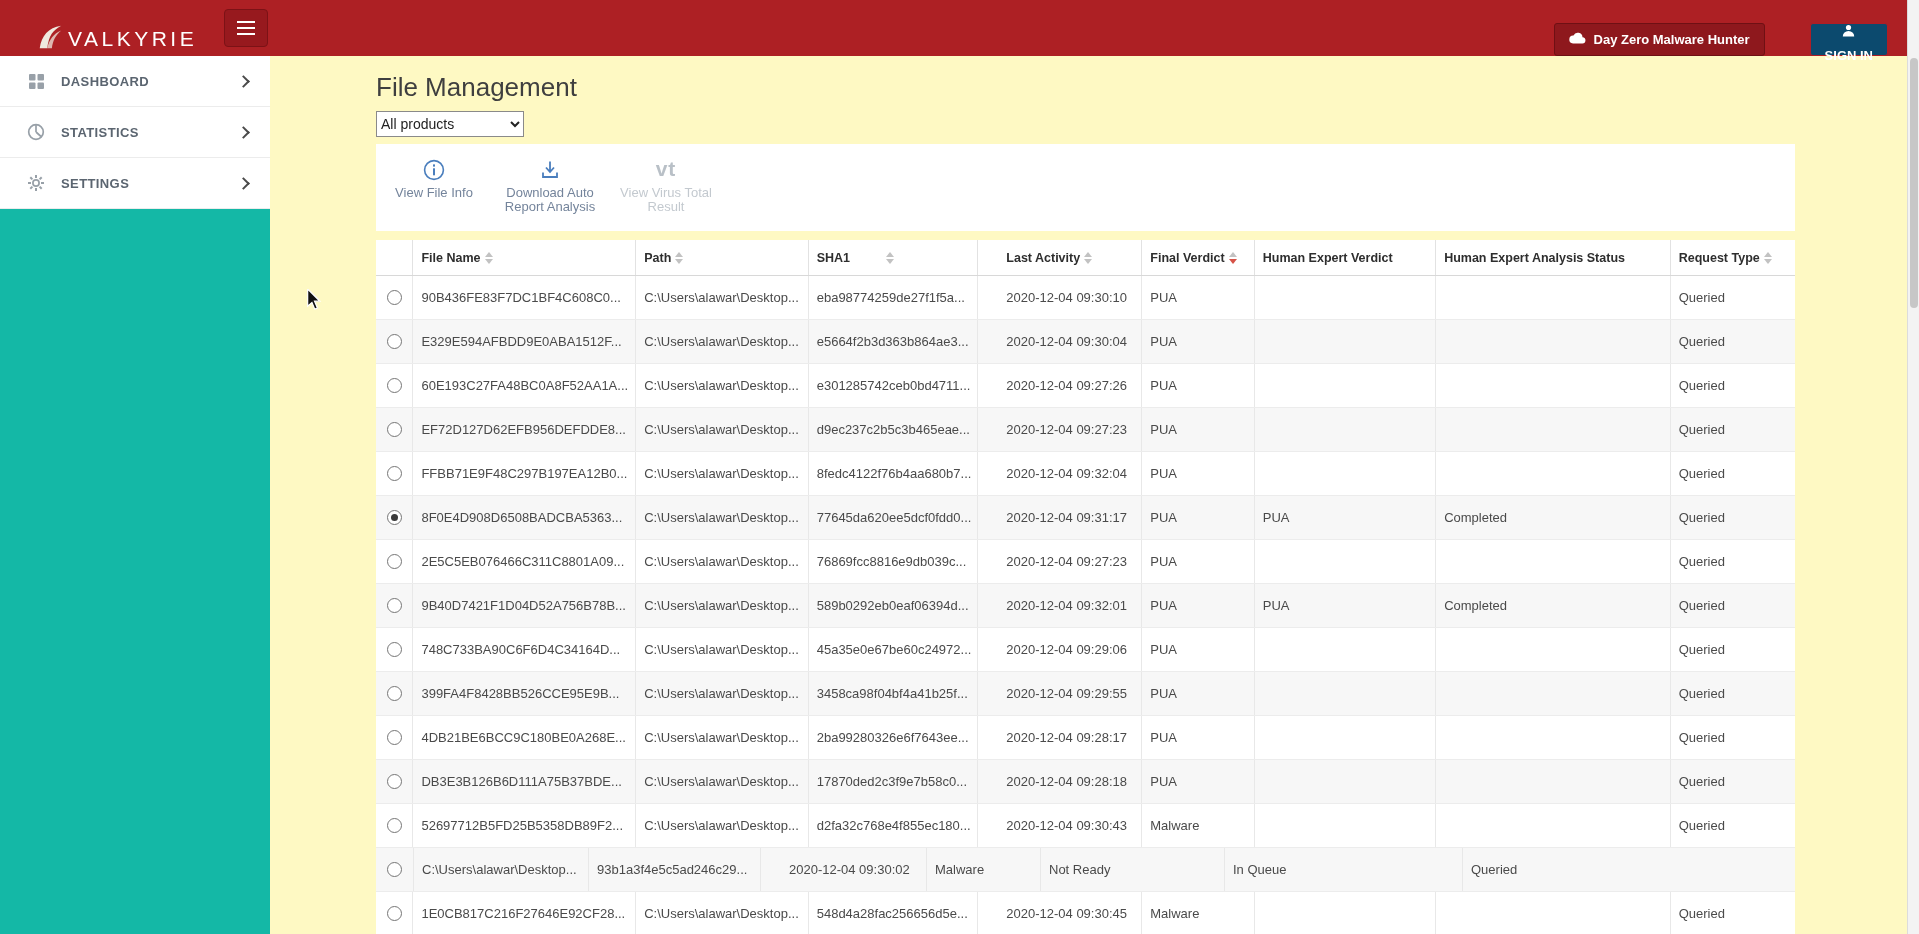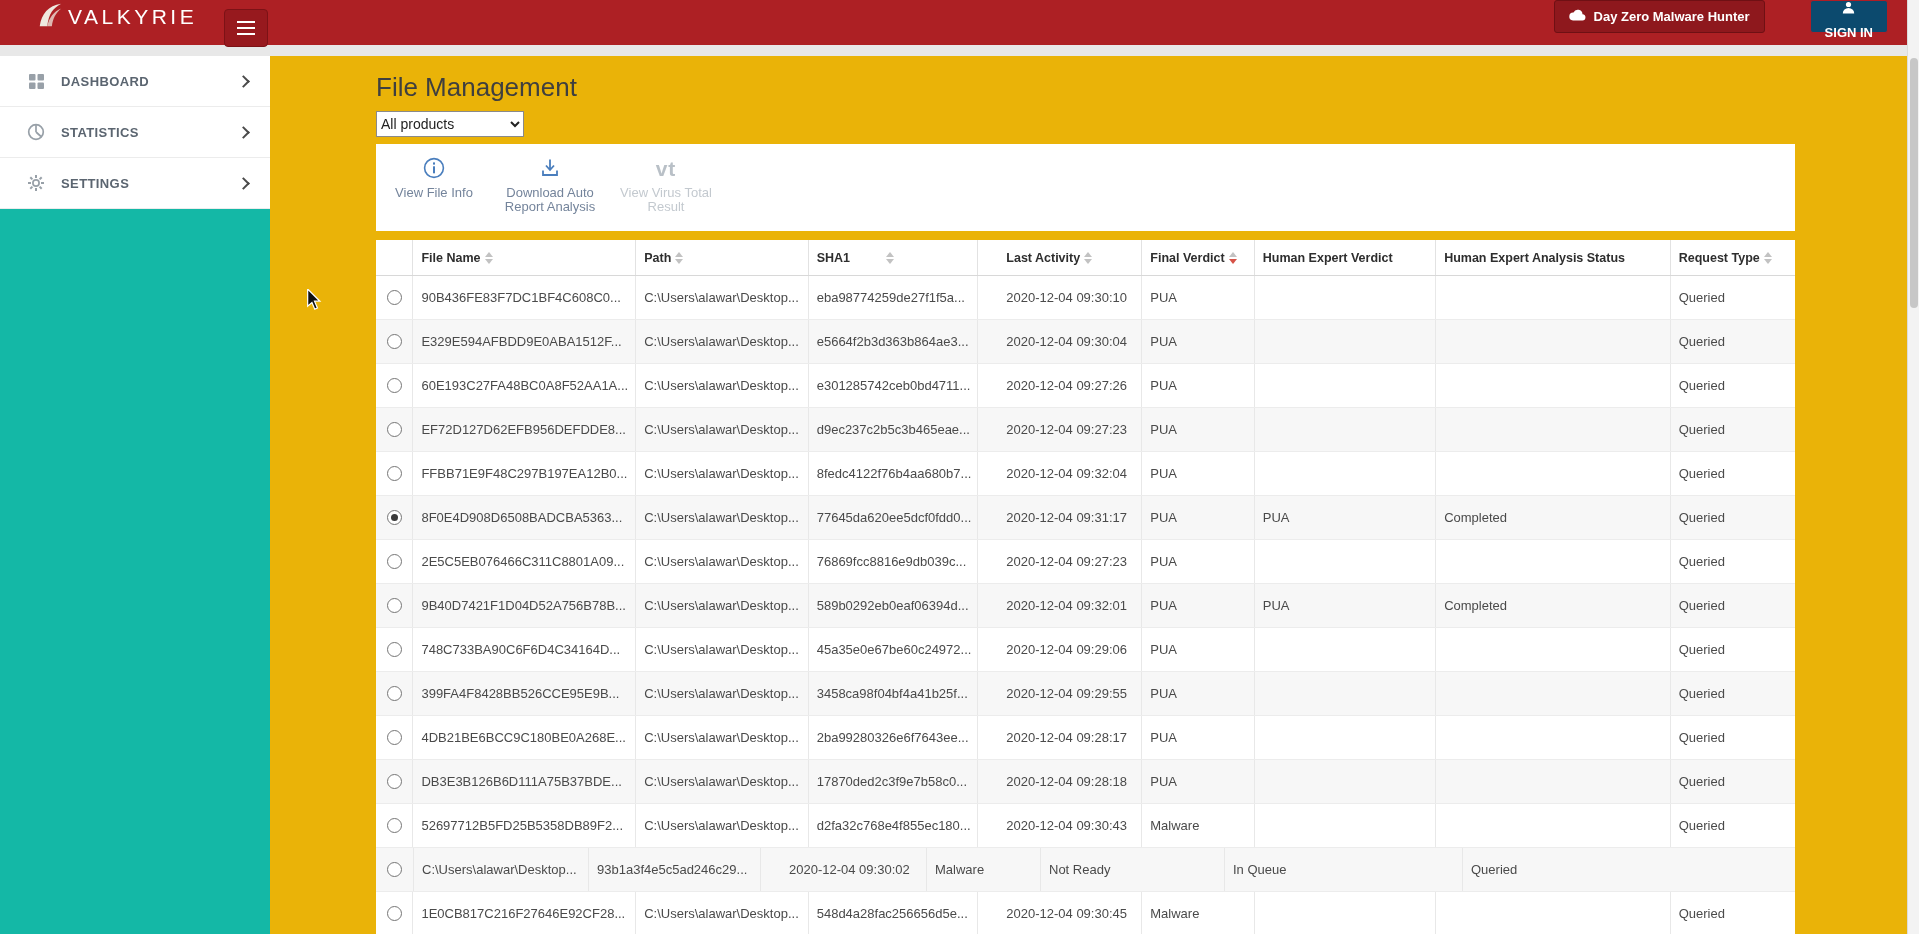--- a/index.html
+++ b/index.html
@@ -4,22 +4,22 @@
 <style>
   * { box-sizing: border-box; }
   html,body { margin:0; padding:0; }
   body {
     width:1919px; height:934px; overflow:hidden; position:relative;
     background:#e8e8e8; font-family:"Liberation Sans", sans-serif;
   }
 
   
   .topbar {
-    position:absolute; top:0; left:0; width:100%; height:45px;
-    background:#ad2024; display:flex; align-items:flex-start; z-index:5;
+    position:absolute; top:0; left:0; width:100%; height:56px;
+    background:#ad2024; display:flex; align-items:flex-end; z-index:5;
   }
   .logo { display:flex; align-items:center; margin-left:36px; gap:4px; }
   .logo-text { color:#fff; font-size:21px; letter-spacing:3.5px; font-weight:400; }
   .hamburger-btn {
     position:absolute; left:224px; top:9px; width:44px; height:38px;
     background:#97191e; border:1px solid #7c1216; border-radius:4px;
     display:flex; flex-direction:column; align-items:center; justify-content:center; gap:4px; cursor:pointer;
   }
   .hamburger-btn .bar { width:18px; height:2px; background:#fff; }
   .topbar-right { margin-left:auto; margin-right:31px; display:flex; align-items:center; gap:45px; }
@@ -34,32 +34,32 @@
   .sidebar { position:absolute; top:56px; left:0; bottom:0; width:270px; background:#14b8a6; z-index:4; }
   .side-item {
     height:51px; display:flex; align-items:center; padding:0 22px 0 26px;
     border-bottom:1px solid #ececec; cursor:pointer; background:#fff;
   }
   .side-icon { width:20px; height:20px; margin-right:15px; display:flex; align-items:center; justify-content:center; }
   .side-label { flex:1; font-size:13px; font-weight:700; color:#5b6570; letter-spacing:0.4px; }
   .chev { width:9px; height:9px; border-top:2px solid #4a4a4a; border-right:2px solid #4a4a4a; transform:rotate(45deg); }
 
   
-  .main { position:absolute; left:270px; top:56px; right:0; bottom:0; background:#eab308; overflow:hidden; }
+  .main { position:absolute; left:270px; top:56px; right:0; bottom:0; background:#fef9c3; overflow:hidden; }
   .content { margin-left:106px; width:1419px; }
   .page-title { margin:16px 0 8px; font-size:26px; font-weight:400; color:#3f3f3f; }
   .product-select {
     width:148px; height:26px; font-size:14px; font-family:"Liberation Sans",sans-serif;
     border:1px solid #8a8a8a; border-radius:0; background:#fff; color:#222;
   }
 
   
   .toolbar-card { margin-top:7px; height:87px; background:#fff; display:flex; align-items:flex-start; }
   .tool { width:116px; display:flex; flex-direction:column; align-items:center; padding-top:13px; cursor:pointer; }
-  .tool .ticon { height:24px; display:flex; align-items:flex-start; justify-content:center; }
+  .tool .ticon { height:24px; display:flex; align-items:flex-end; justify-content:center; }
   .tool .tlabel { margin-top:5px; font-size:13px; line-height:14px; color:#74849b; text-align:center; }
   .tool.disabled { cursor:default; }
   .tool.disabled .tlabel { color:#c3c9cf; }
   .vt-glyph { font-size:21px; font-weight:700; color:#b9c0c7; letter-spacing:1px; }
 
   
   .table { margin-top:9px; background:#fff; width:1419px; }
   .thead { display:flex; height:36px; border-bottom:1px solid #d8d8d8; background:#fff; }
   .th {
     display:flex; align-items:center; justify-content:flex-start;

